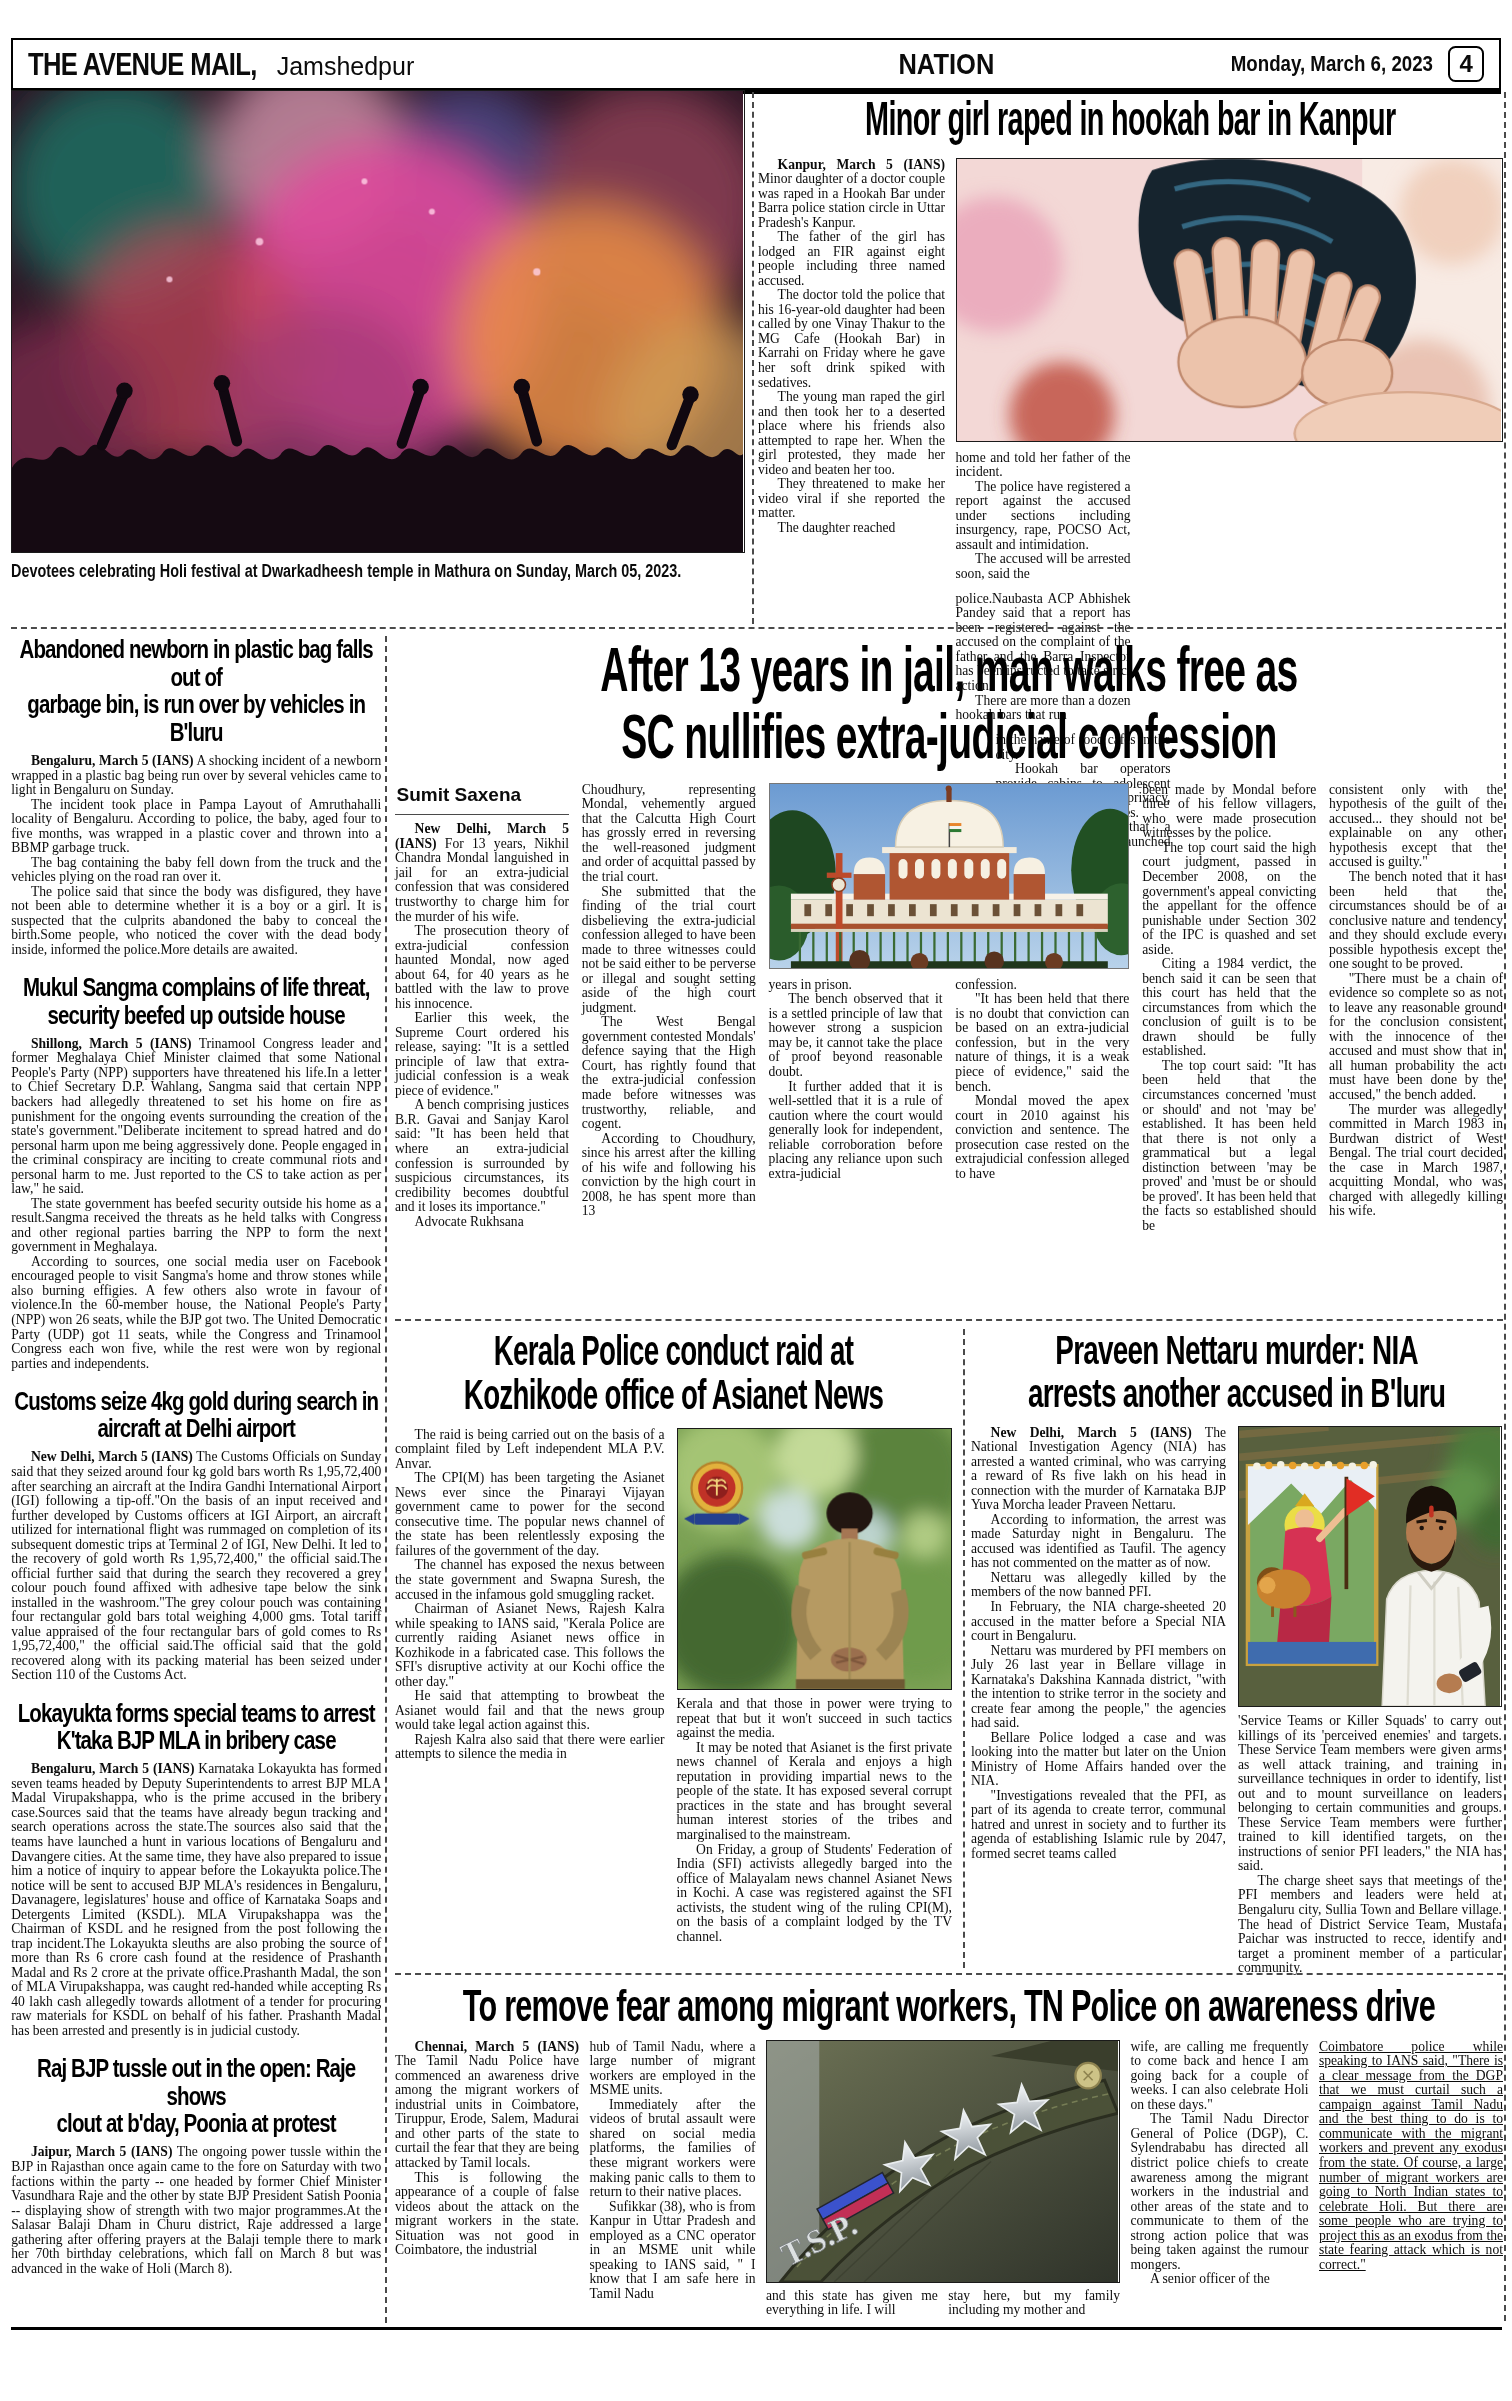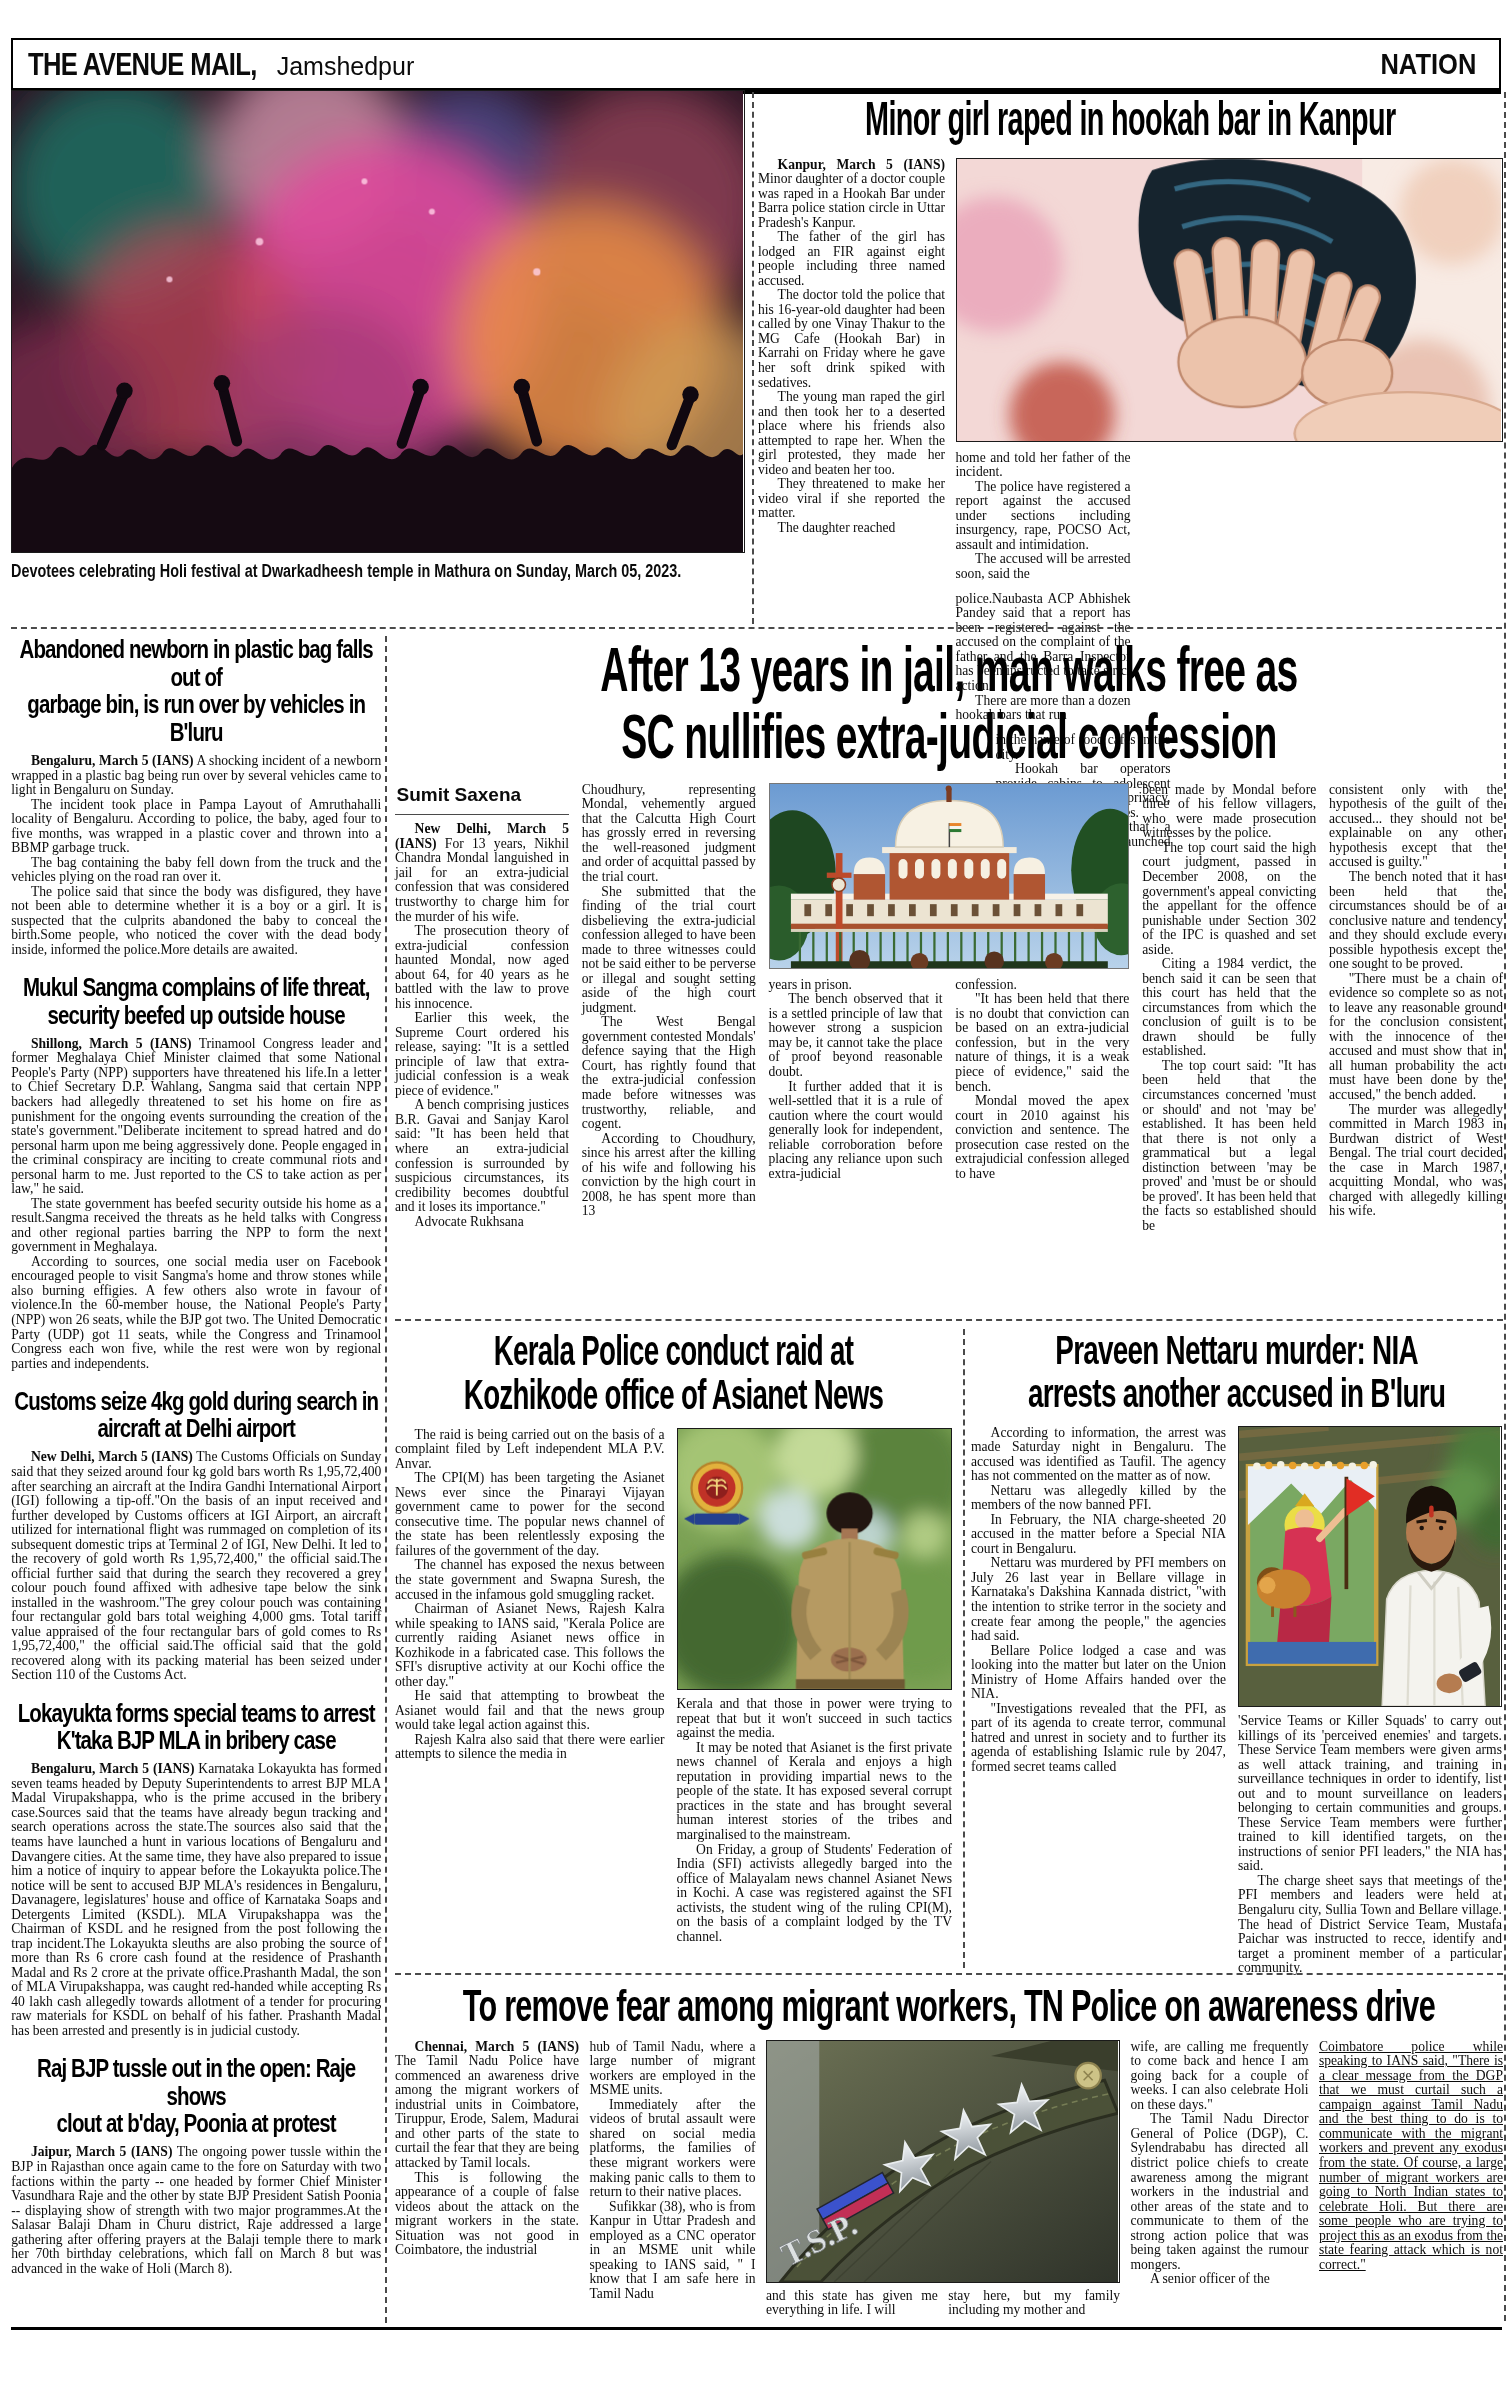--- a/index.html
+++ b/index.html
@@ -54,20 +54,24 @@
 <body>
 
 <div class="abs masthead">
   <div class="mh-left">
     <span class="mh-title">THE AVENUE MAIL,</span>
     <span class="mh-city">Jamshedpur</span>
   </div>
   <div class="mh-center">
     <span class="mh-section">NATION</span>
   </div>
+  <div class="mh-right">
+    <span class="mh-date">Monday, March 6, 2023</span>
+    <span class="mh-pagebox">4</span>
+  </div>
 </div>
 
 <div class="abs" style="left:11.3px; top:90px; width:734px;">
   <div class="photo">
     <svg viewBox="0 0 975 612" width="731" height="461" preserveAspectRatio="none">
       <defs>
         <filter id="blurA" x="-40%" y="-40%" width="180%" height="180%">
             <feGaussianBlur stdDeviation="30"></feGaussianBlur>
           </filter>
         <filter id="blurB" x="-40%" y="-40%" width="180%" height="180%">
@@ -424,20 +428,21 @@
 
 <div class="abs vdash" style="left:963px; top:1329px; height:639px;"></div>
 
 <div class="abs" style="left:971px; top:1329px; width:531px;">
   <div class="hl" style="width:781px; transform:scaleX(.68); font-size:41px; line-height:1.05; text-align:center;">
     <span class="ln">Praveen Nettaru murder: NIA</span>
     <span class="ln">arrests another accused in B'luru</span>
   </div>
   <div class="cols" style="gap:12px; margin-top:10.5px;">
     <div style="width:255px;">
+        <p class="para"><b>New Delhi, March 5 (IANS)</b> The National Investigation Agency (NIA) has arrested a wanted criminal, who was carrying a reward of Rs five lakh on his head in connection with the murder of Karnataka BJP Yuva Morcha leader Praveen Nettaru.</p>
         <p class="para">According to information, the arrest was made Saturday night in Bengaluru. The accused was identified as Taufil. The agency has not commented on the matter as of now.</p>
         <p class="para">Nettaru was allegedly killed by the members of the now banned PFI.</p>
         <p class="para">In February, the NIA charge-sheeted 20 accused in the matter before a Special NIA court in Bengaluru.</p>
         <p class="para">Nettaru was murdered by PFI members on July 26 last year in Bellare village in Karnataka's Dakshina Kannada district, "with the intention to strike terror in the society and create fear among the people," the agencies had said.</p>
         <p class="para">Bellare Police lodged a case and was looking into the matter but later on the Union Ministry of Home Affairs handed over the NIA.</p>
         <p class="para">"Investigations revealed that the PFI, as part of its agenda to create terror, communal hatred and unrest in society and to further its agenda of establishing Islamic rule by 2047, formed secret teams called</p>
       </div>
     <div style="width:264px;">
       <div class="photo">
         <svg viewBox="0 0 350 370" width="261" height="279" preserveAspectRatio="none">

